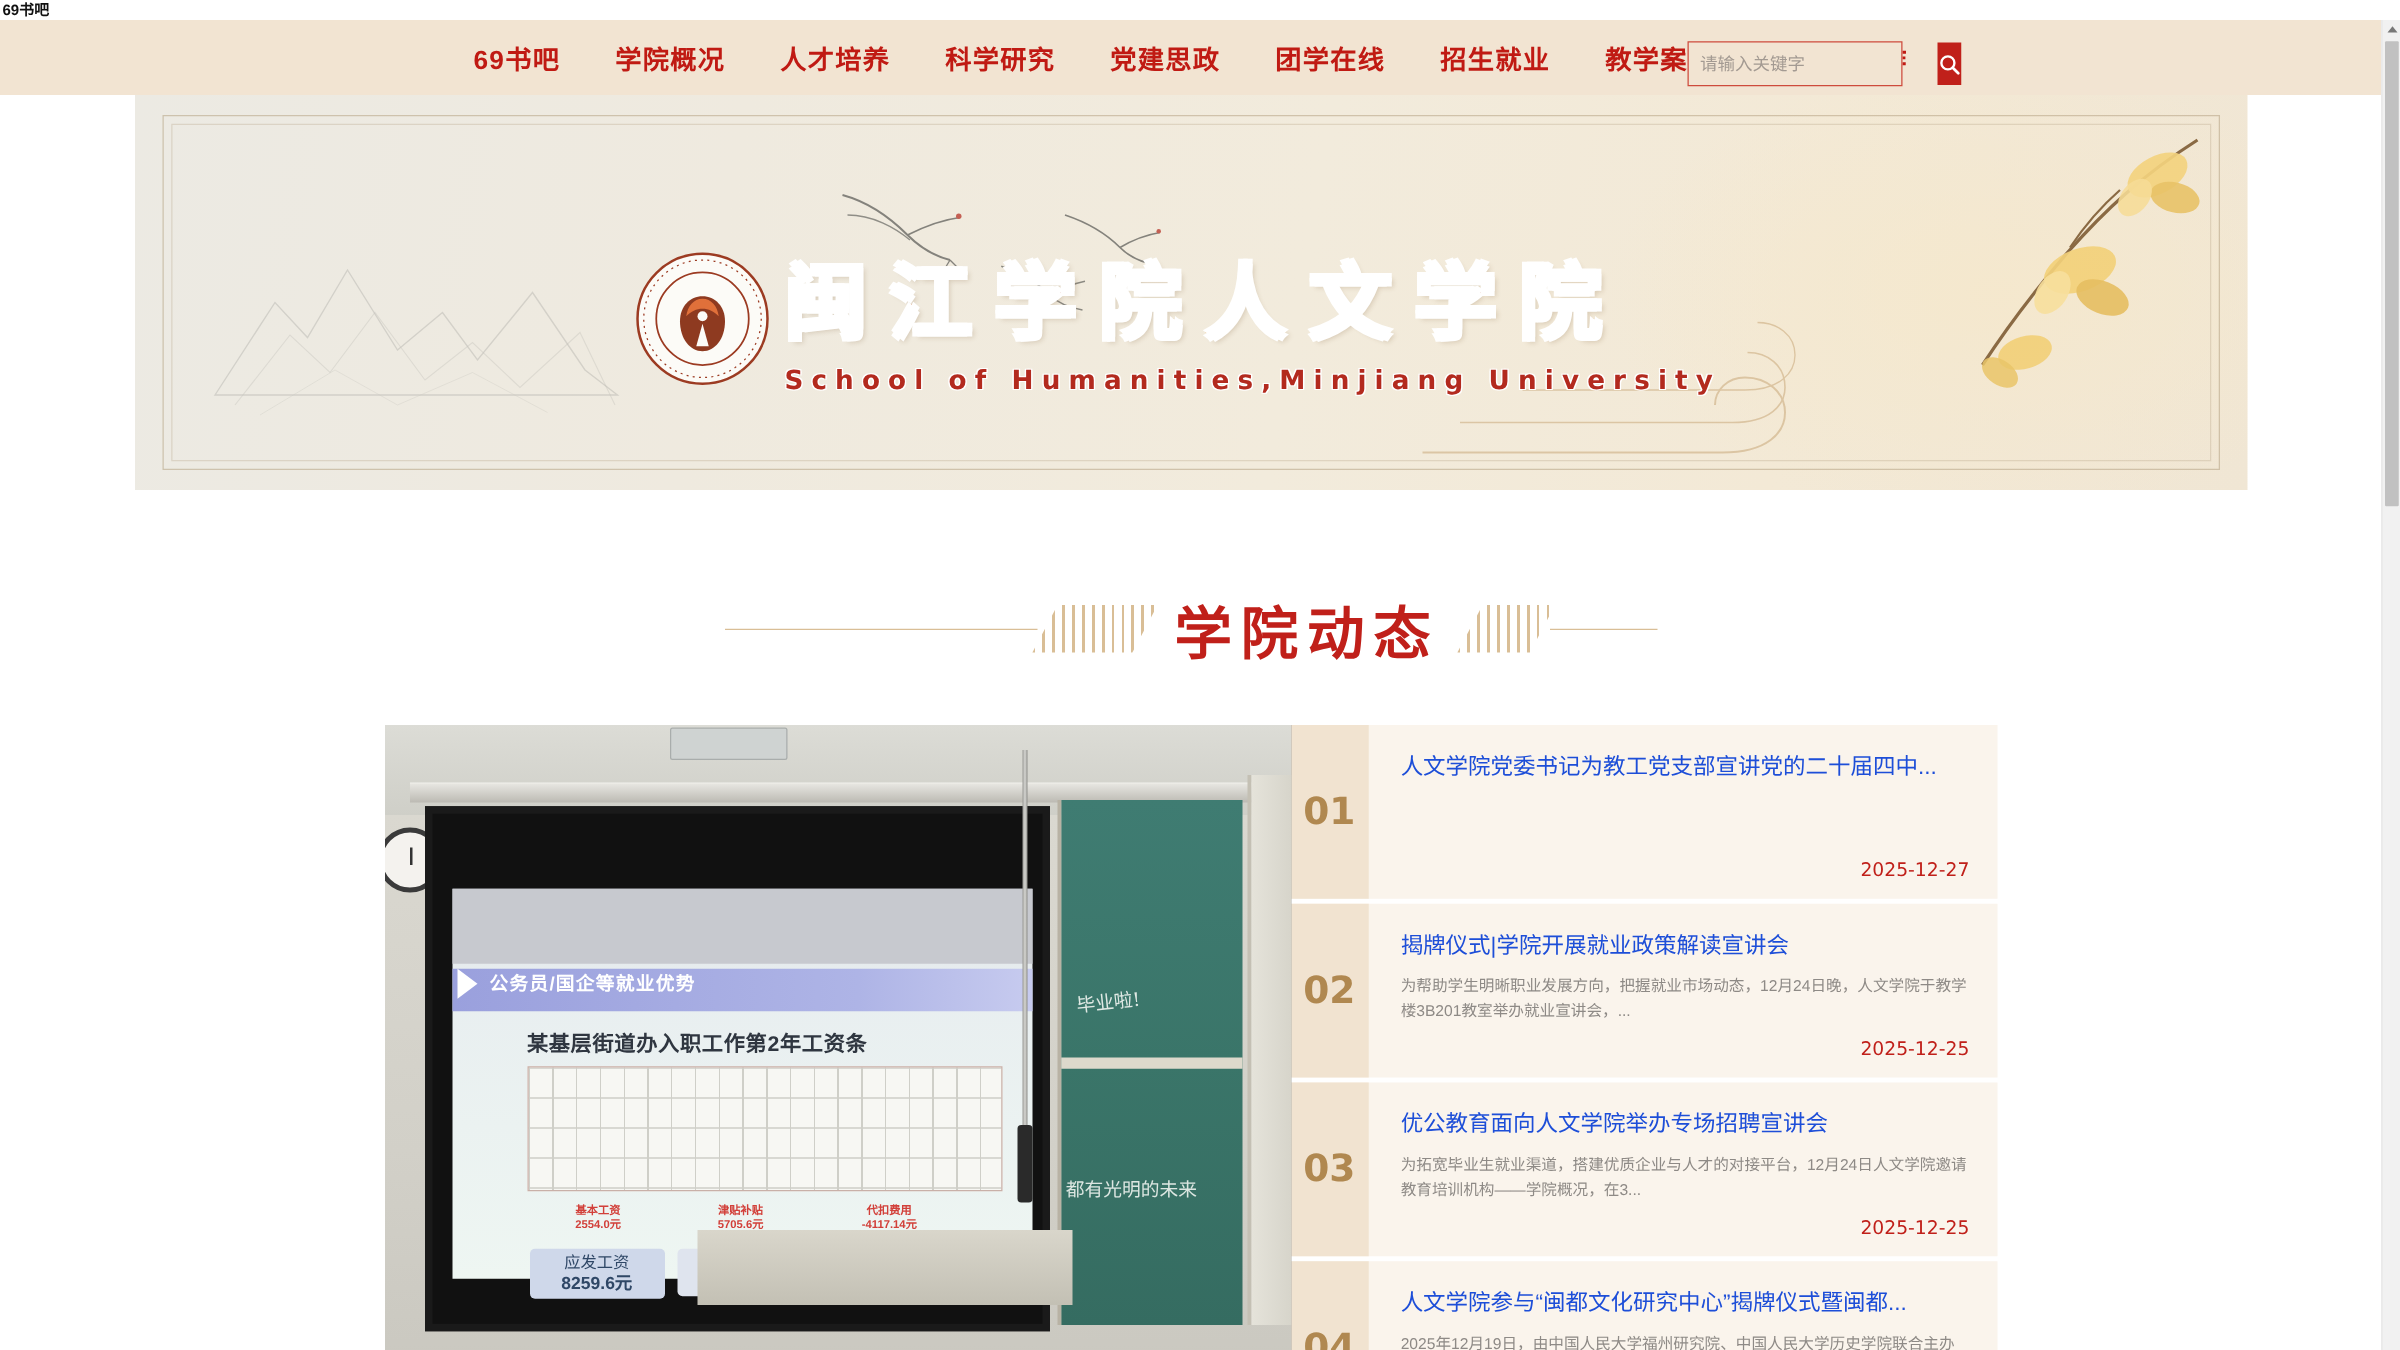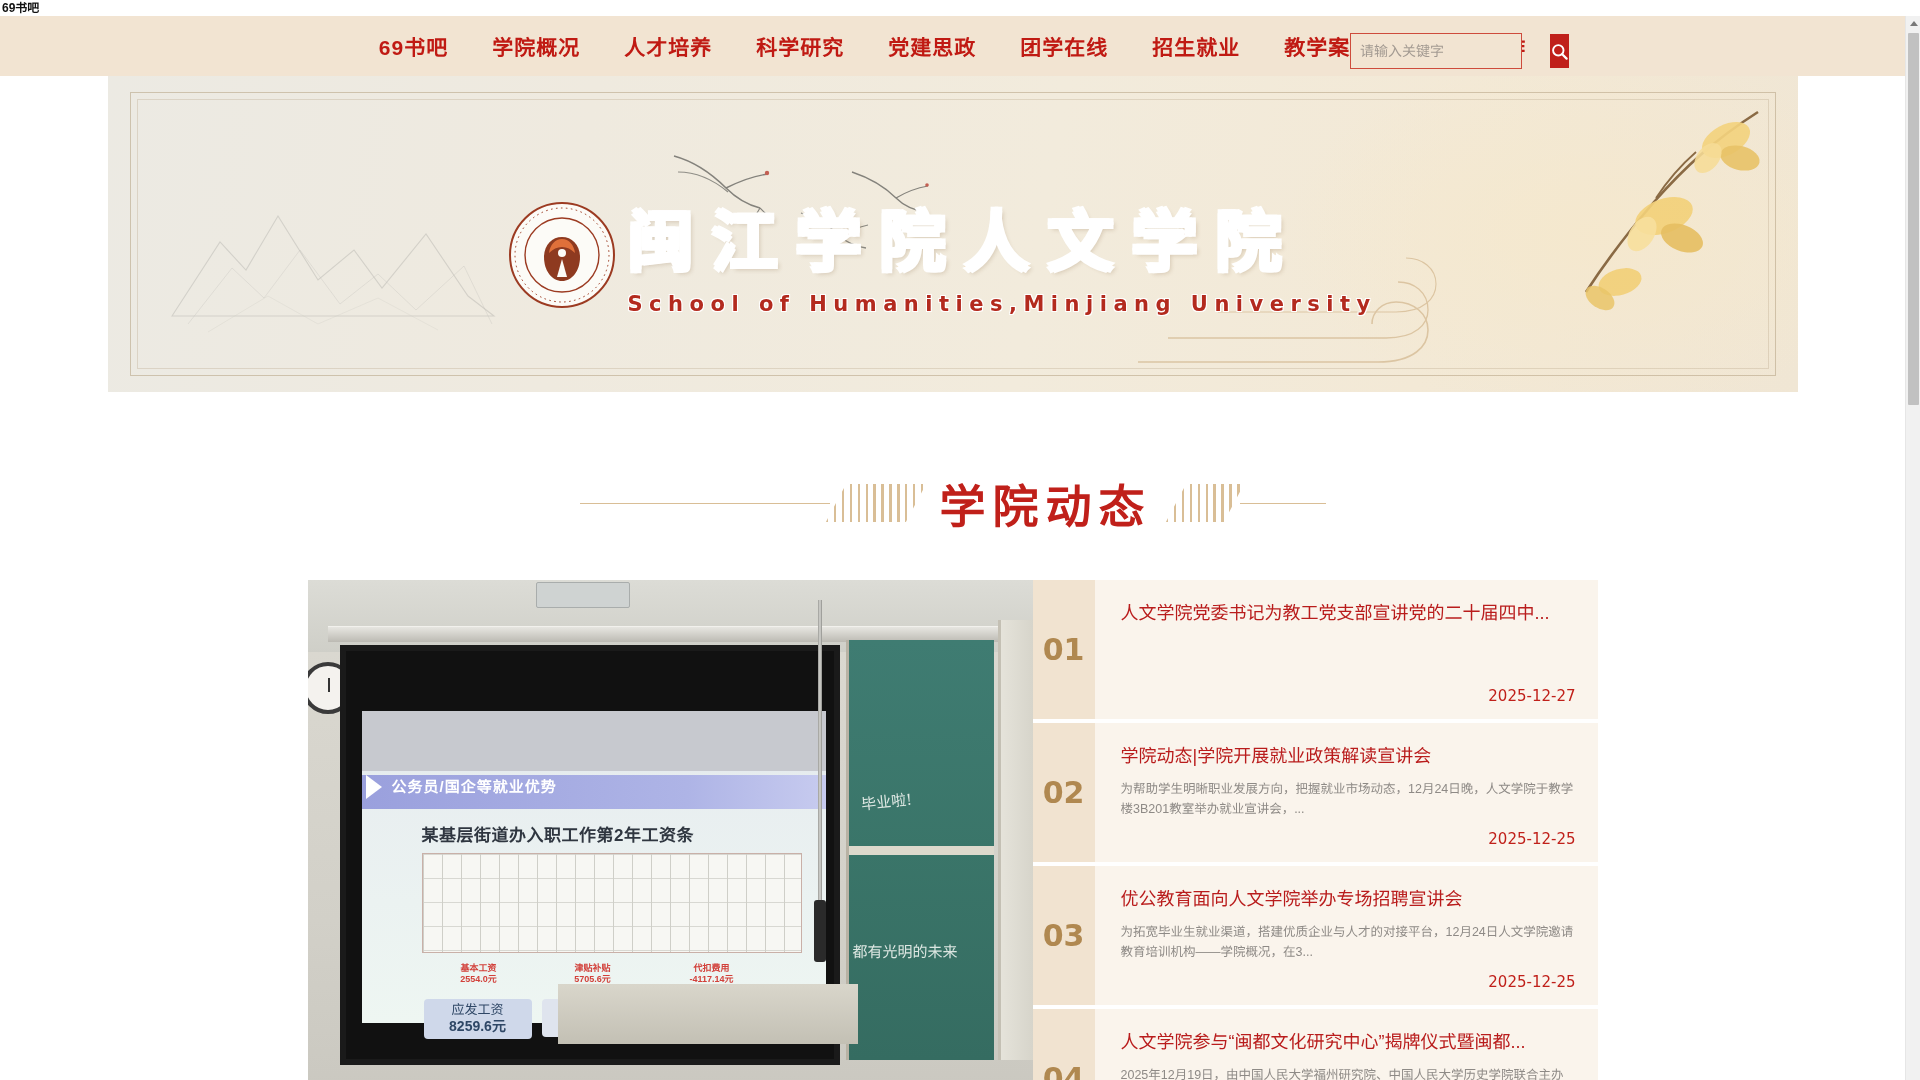--- a/index.html
+++ b/index.html
@@ -368,21 +368,21 @@
     font-family: "DejaVu Sans", "Liberation Sans", sans-serif;
   }
   .news-body {
     flex: 1;
     padding: 22px 22px 10px 26px;
     position: relative;
     min-width: 0;
   }
   .news-title {
     font-size: 18px;
-    color: #b91c1c;
+    color: #1d4ed8;
     font-weight: 400;
     line-height: 1.3;
     white-space: nowrap;
     overflow: hidden;
     text-overflow: ellipsis;
   }
   .news-desc {
     margin-top: 12px;
     font-size: 12.5px;
     color: #8e8a86;
@@ -617,21 +617,21 @@
         <div class="news-num">01</div>
         <div class="news-body">
           <div class="news-title">人文学院党委书记为教工党支部宣讲党的二十届四中...</div>
           <div class="news-date">2025-12-27</div>
         </div>
       </li>
 
       <li class="news-item">
         <div class="news-num">02</div>
         <div class="news-body">
-          <div class="news-title">学院动态|学院开展就业政策解读宣讲会</div>
+          <div class="news-title">揭牌仪式|学院开展就业政策解读宣讲会</div>
           <div class="news-desc">为帮助学生明晰职业发展方向，把握就业市场动态，12月24日晚，人文学院于教学楼3B201教室举办就业宣讲会，...</div>
           <div class="news-date">2025-12-25</div>
         </div>
       </li>
 
       <li class="news-item">
         <div class="news-num">03</div>
         <div class="news-body">
           <div class="news-title">优公教育面向人文学院举办专场招聘宣讲会</div>
           <div class="news-desc">为拓宽毕业生就业渠道，搭建优质企业与人才的对接平台，12月24日人文学院邀请教育培训机构——学院概况，在3...</div>

